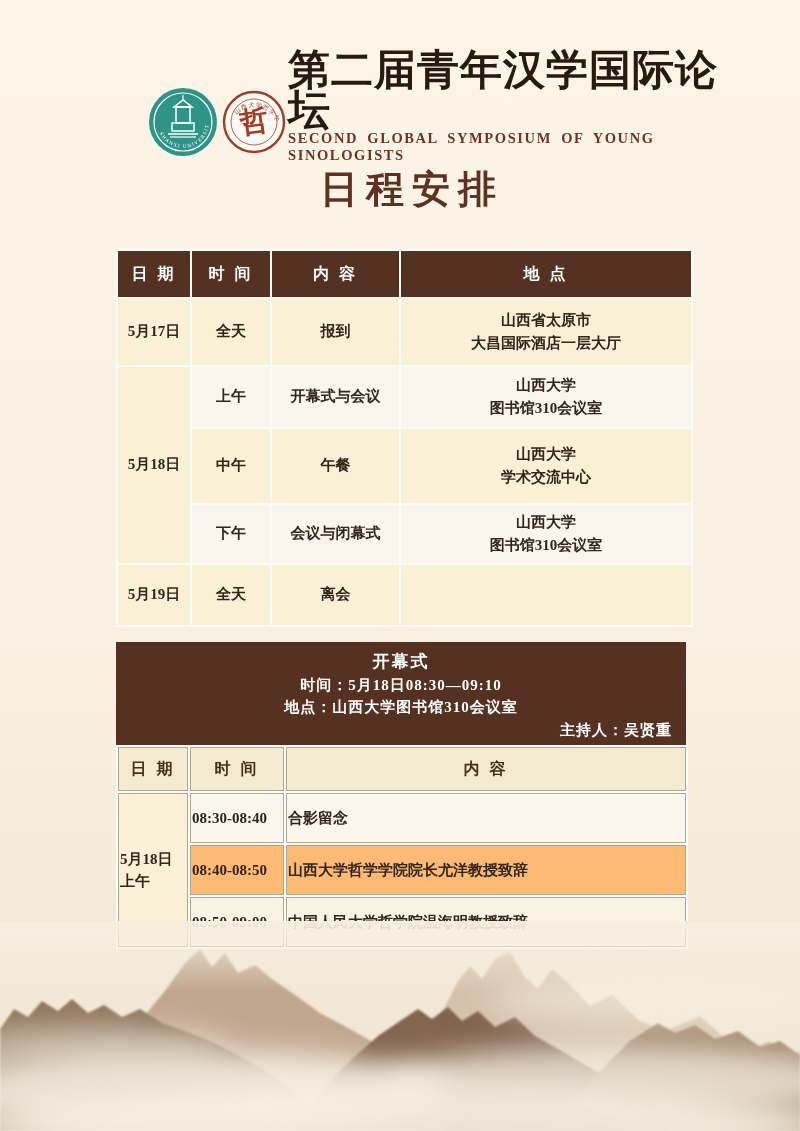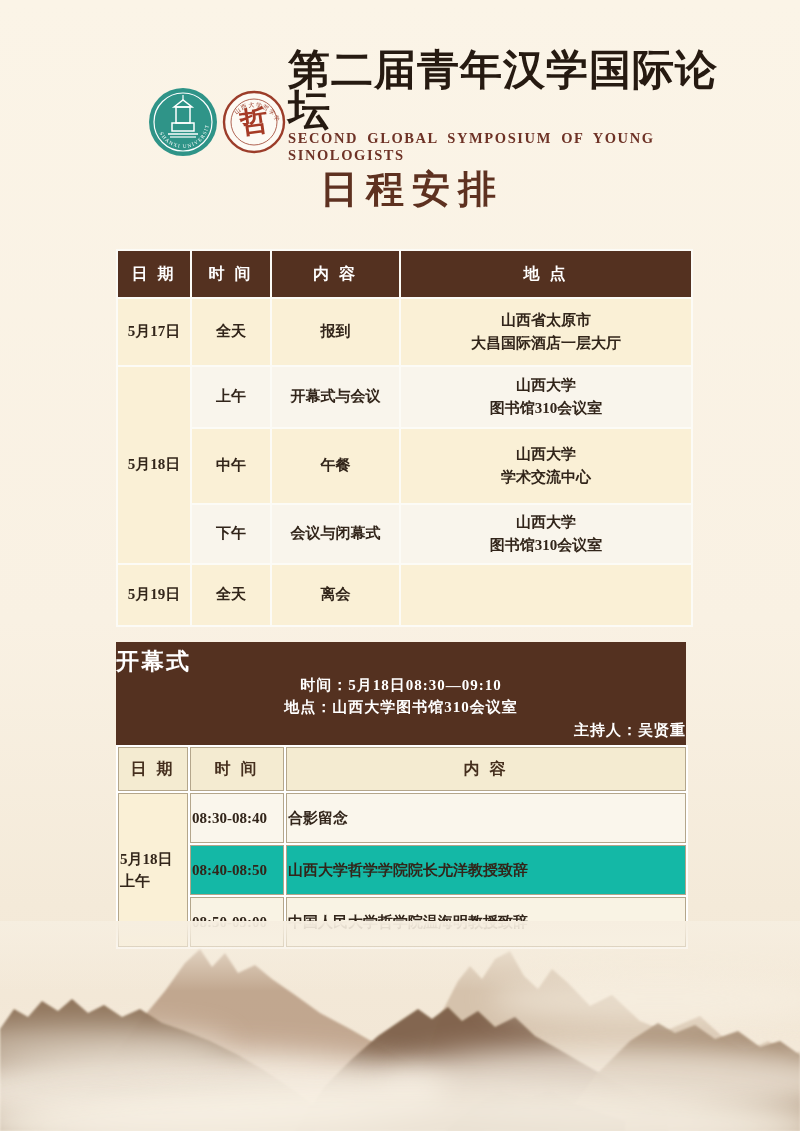--- a/index.html
+++ b/index.html
@@ -27,34 +27,34 @@
   .t1 th{background:#543120;color:#ffffff;font-size:16px;font-weight:bold;height:44px;
          letter-spacing:3px;text-align:center;}
   .t1 td{font-size:15px;font-weight:bold;color:#32251a;text-align:center;vertical-align:middle;
          line-height:1.55;}
   .bg-cream{background:#faf0d6;}
   .bg-light{background:#f9f5ec;}
 
   
   .banner{position:absolute;left:116px;top:642px;width:570px;height:103px;background:#543120;
           color:#ffffff;box-sizing:border-box;padding-top:8px;}
-  .banner .b-title{text-align:left;font-size:23px;font-weight:bold;letter-spacing:2px;line-height:24px;}
+  .banner .b-title{text-align:center;font-size:17px;font-weight:bold;letter-spacing:2px;line-height:24px;}
   .banner .b-line{text-align:center;font-size:15px;font-weight:bold;line-height:22px;letter-spacing:1px;}
   .banner .b-host{text-align:right;font-size:15px;font-weight:bold;line-height:24px;
-                  letter-spacing:1px;}
+                  padding-right:14px;letter-spacing:1px;}
 
   
   .t2{position:absolute;left:116px;top:745px;width:570px;border-collapse:separate;
       border-spacing:2px;background:#ffffff;table-layout:fixed;}
   .t2 th{background:#f4ebd1;color:#452f1e;font-size:16px;font-weight:bold;height:40px;
          letter-spacing:3px;text-align:center;border:1px solid #b4a68b;}
   .t2 td{font-size:15px;font-weight:bold;color:#32251a;text-align:left;vertical-align:middle;
          border:1px solid #b4a68b;line-height:1.5;height:46px;}
   .t2 .bg-row1{background:#faf6ec;}
-  .t2 .bg-row2{background:#14b8a6;}
+  .t2 .bg-row2{background:#fdba74;}
   .t2 .bg-row3{background:#f9f3e4;}
 
   
   .mountains{position:absolute;left:0;bottom:0;width:800px;height:210px;}
 
   
   .logo svg{display:block;}
 </style>
 </head>
 <body>

